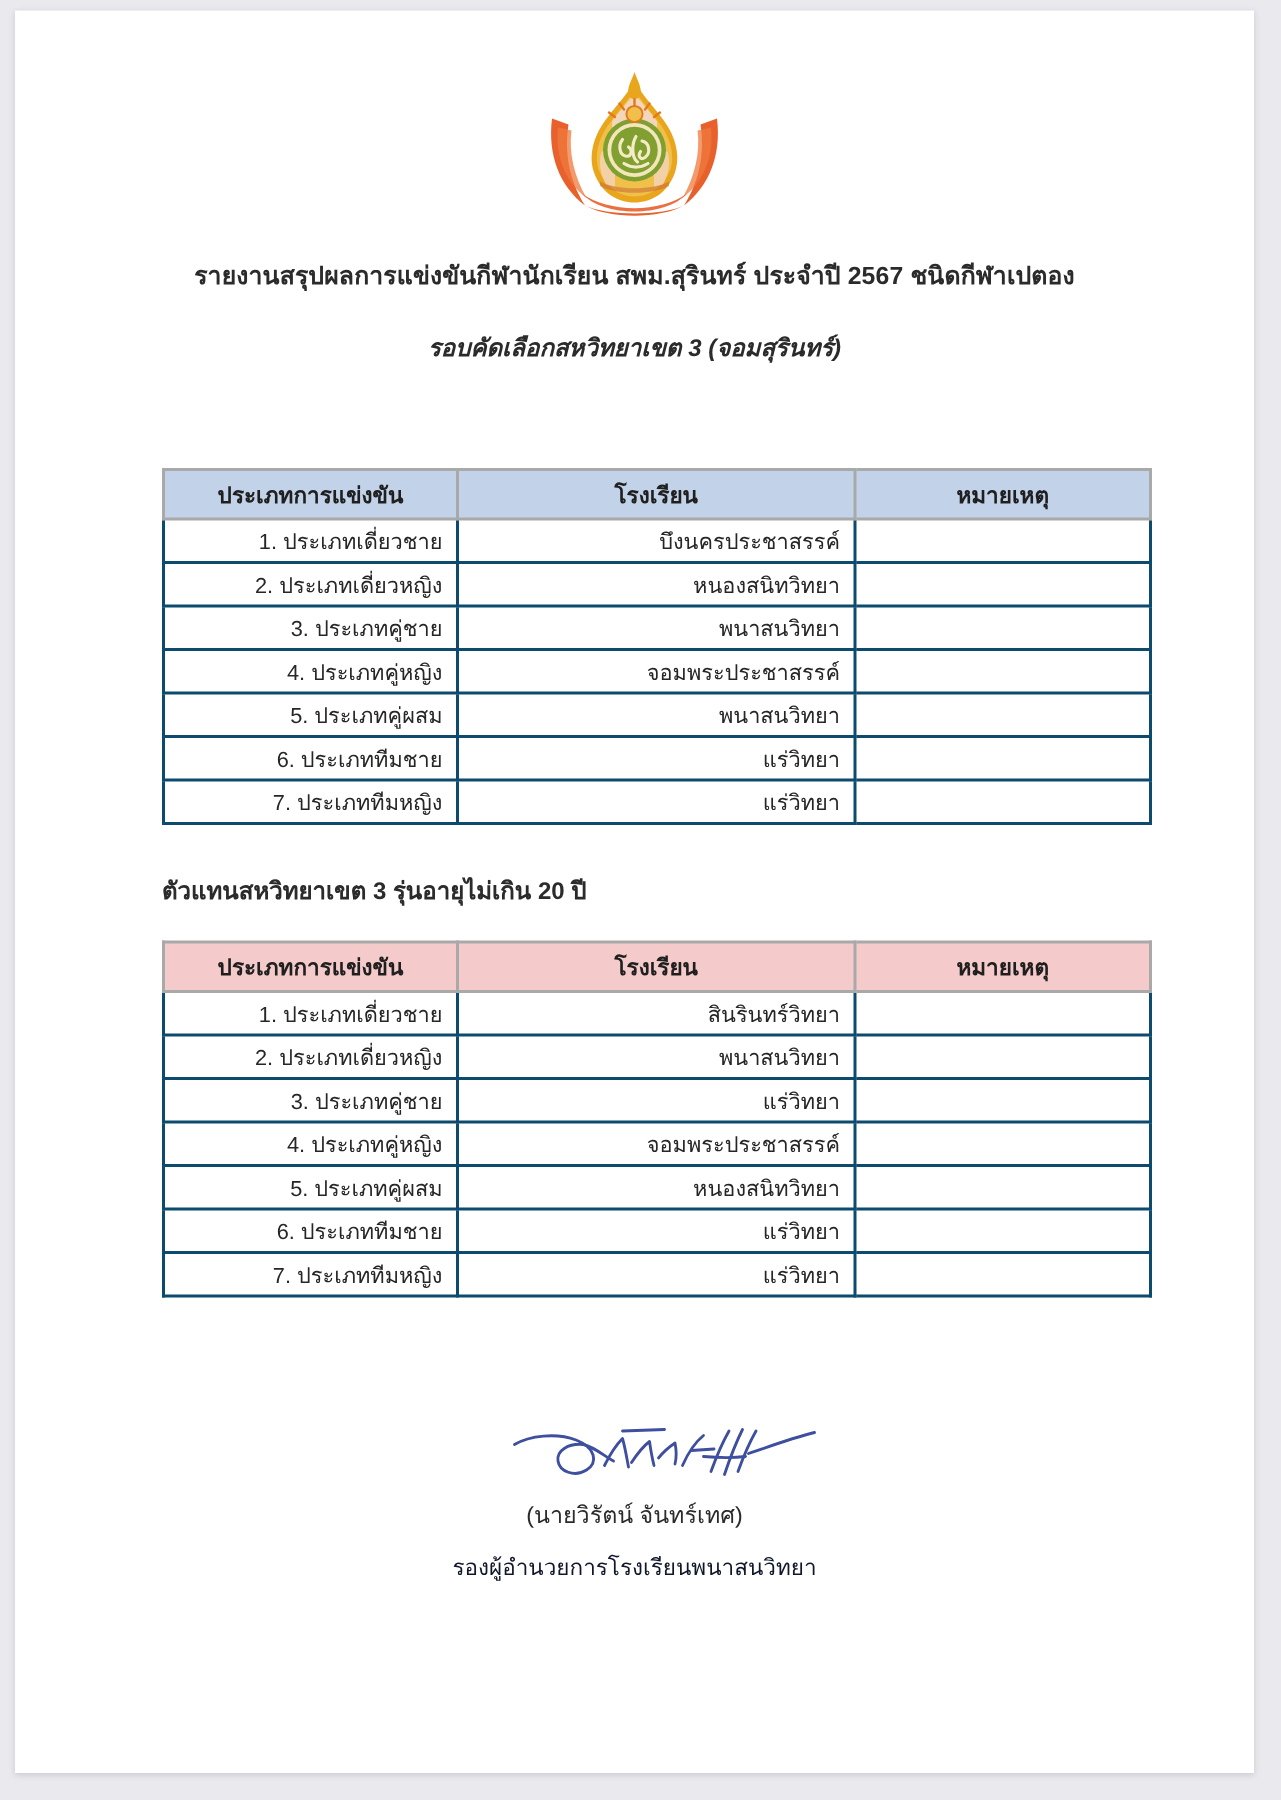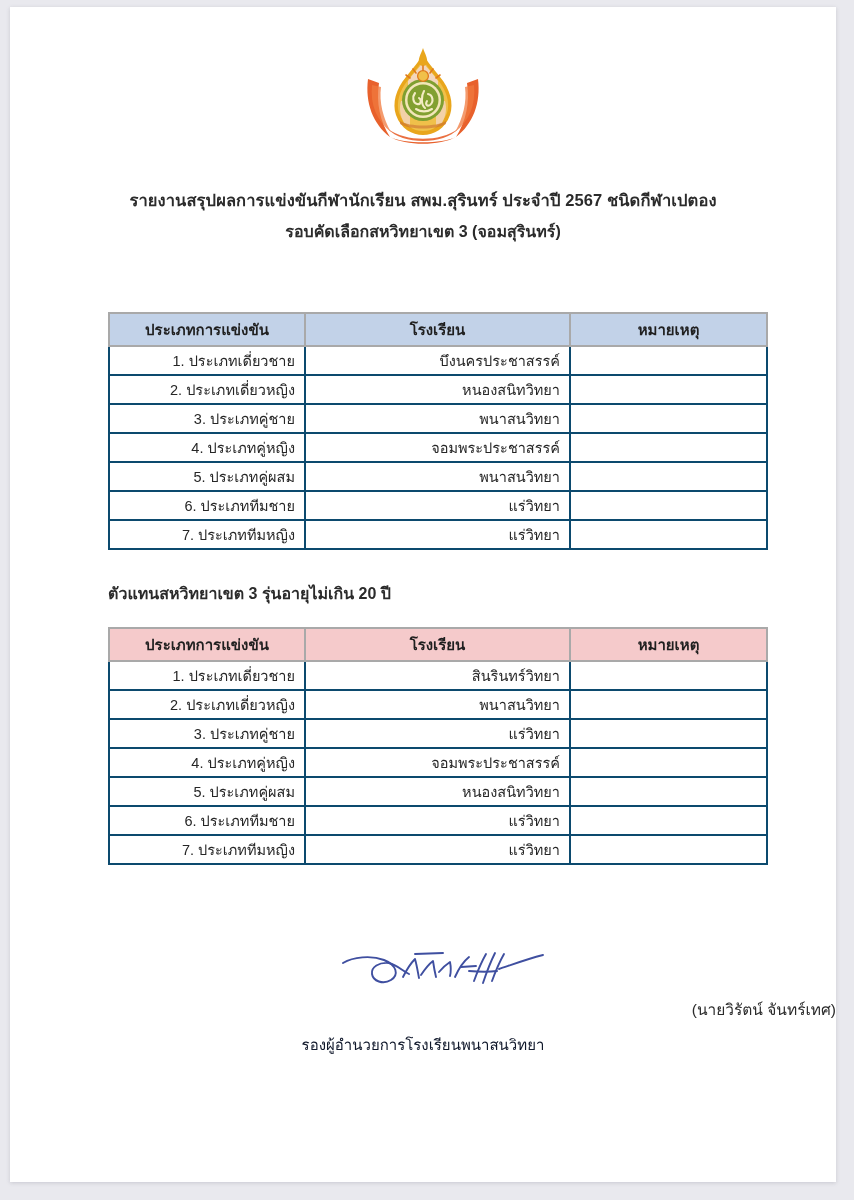--- a/index.html
+++ b/index.html
@@ -52,31 +52,31 @@
   .doc-title {
     position: absolute;
     left: 0;
     top: 163px;
     width: 826px;
     text-align: center;
     font-size: 16.5px;
     font-weight: bold;
     color: #2b2b2b;
     letter-spacing: 0.1px;
-    margin-top: 17px;
   }
   .doc-subtitle {
     position: absolute;
     left: 0;
     top: 212px;
     width: 826px;
     text-align: center;
     font-size: 16px;
     font-weight: bold;
     color: #2b2b2b;
+    font-style: italic;
   }
 
   
   .section-heading {
     position: absolute;
     left: 98px;
     font-size: 16px;
     font-weight: bold;
     color: #2b2b2b;
   }
@@ -136,21 +136,21 @@
     height: 56px;
     display: inline-block;
     line-height: 0;
     margin-left: 46px;
   }
   .sig-name {
     position: absolute;
     left: 0;
     top: 990px;
     width: 826px;
-    text-align: right;
+    text-align: center;
     font-size: 15.5px;
     color: #2b2b2b;
   }
   .sig-role {
     position: absolute;
     left: 0;
     top: 1026px;
     width: 826px;
     text-align: center;
     font-size: 15px;

